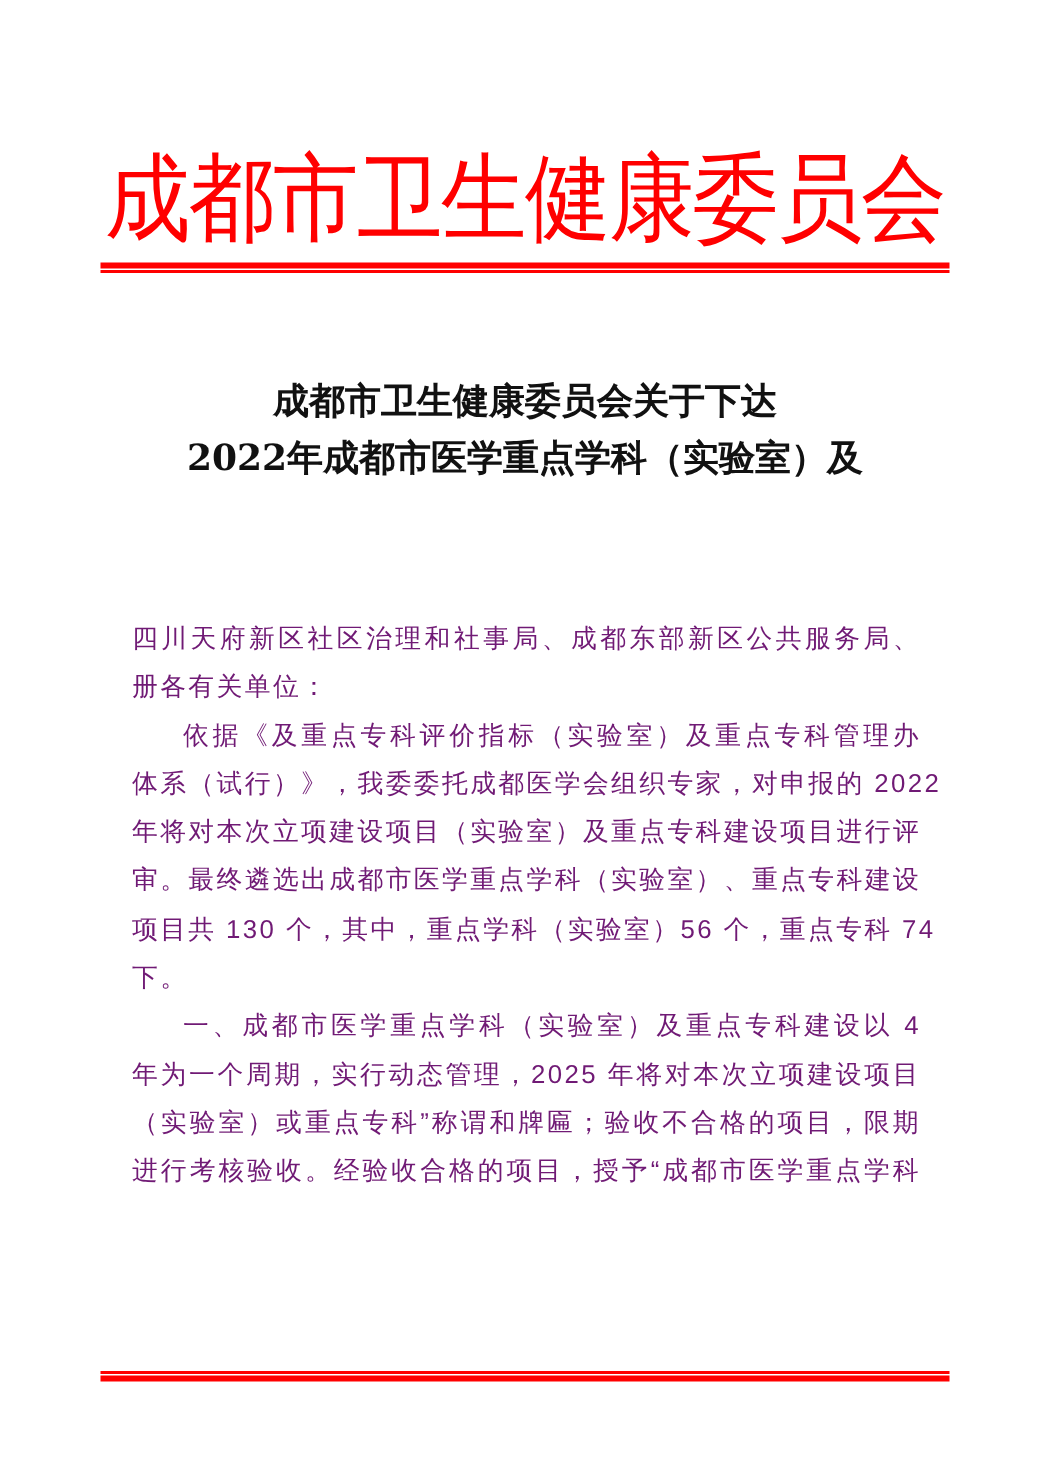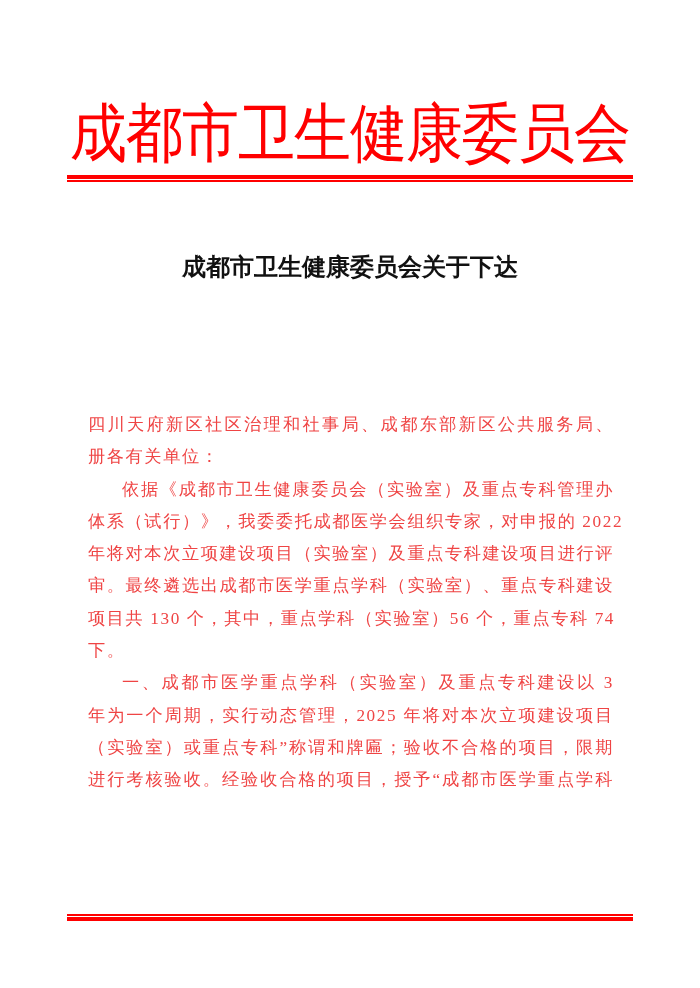--- a/index.html
+++ b/index.html
@@ -65,22 +65,22 @@
   }
   .title .line {
     display: block;
     white-space: nowrap;
   }
   .body-text {
     position: absolute;
     left: 88px;
     top: 409px;
     width: 526px;
-    color: #ef4444;
-    font-family: Liberation Serif, serif;
+    color: #701a75;
+    font-family: Liberation Sans, sans-serif;
     font-size: 17.2px;
     line-height: 32.3px;
     letter-spacing: 1.6px;
   }
   .body-text .ln {
     display: block;
     white-space: nowrap;
     text-align: justify;
     text-align-last: justify;
     height: 32.3px;
@@ -116,35 +116,36 @@
 
   <div class="masthead">成都市卫生健康委员会</div>
 
   <div class="rule-top">
     <div class="thick"></div>
     <div class="thin"></div>
   </div>
 
   <div class="title">
     <span class="line">成都市卫生健康委员会关于下达</span>
+    <span class="line">2022年成都市医学重点学科（实验室）及</span>
   </div>
 
   <div class="body-text">
 
     <span class="ln">四川天府新区社区治理和社事局、成都东部新区公共服务局、</span>
     <span class="ln last">册各有关单位：</span>
 
-    <span class="ln indent">依据《成都市卫生健康委员会（实验室）及重点专科管理办</span>
+    <span class="ln indent">依据《及重点专科评价指标（实验室）及重点专科管理办</span>
     <span class="ln">体系（试行）》，我委委托成都医学会组织专家，对申报的 2022</span>
     <span class="ln">年将对本次立项建设项目（实验室）及重点专科建设项目进行评</span>
     <span class="ln">审。最终遴选出成都市医学重点学科（实验室）、重点专科建设</span>
     <span class="ln">项目共 130 个，其中，重点学科（实验室）56 个，重点专科 74</span>
     <span class="ln last">下。</span>
 
-    <span class="ln indent">一、成都市医学重点学科（实验室）及重点专科建设以 3</span>
+    <span class="ln indent">一、成都市医学重点学科（实验室）及重点专科建设以 4</span>
     <span class="ln">年为一个周期，实行动态管理，2025 年将对本次立项建设项目</span>
     <span class="ln">（实验室）或重点专科”称谓和牌匾；验收不合格的项目，限期</span>
     <span class="ln">进行考核验收。经验收合格的项目，授予“成都市医学重点学科</span>
   </div>
 
   <div class="rule-bottom">
     <div class="thin"></div>
     <div class="thick"></div>
   </div>
 

